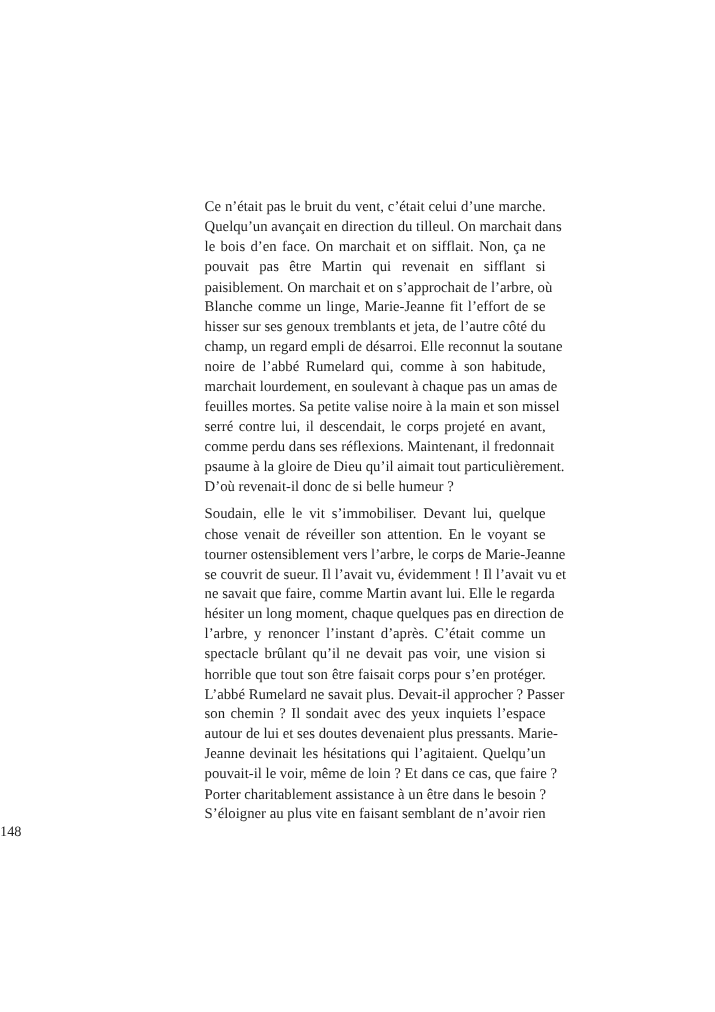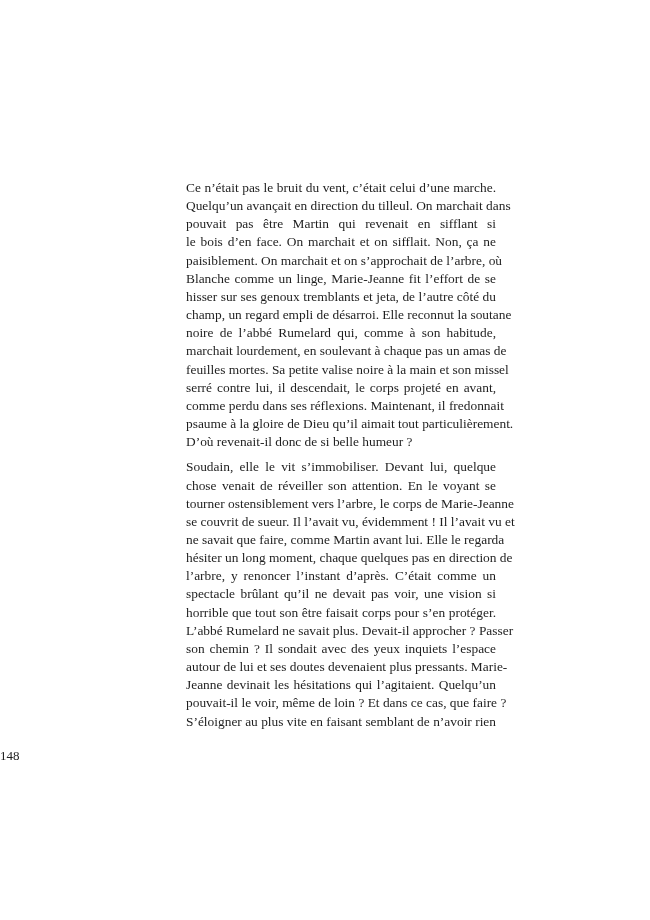--- a/index.html
+++ b/index.html
@@ -31,22 +31,22 @@
     }
   </style>
 </head>
 <body>
 
 <div class="page">
   <div class="text-block">
     <p class="para">
       <span class="line" style="text-indent: 14px;">Ce n’était pas le bruit du vent, c’était celui d’une marche.</span>
       <span class="line">Quelqu’un avançait en direction du tilleul. On marchait dans</span>
+      <span class="line">le bois d’en face. On marchait et on sifflait. Non, ça ne</span>
       <span class="line">pouvait pas être Martin qui revenait en sifflant si</span>
-      <span class="line">le bois d’en face. On marchait et on sifflait. Non, ça ne</span>
       <span class="line">paisiblement. On marchait et on s’approchait de l’arbre, où</span>
       <span class="line">Blanche comme un linge, Marie-Jeanne fit l’effort de se</span>
       <span class="line">hisser sur ses genoux tremblants et jeta, de l’autre côté du</span>
       <span class="line">champ, un regard empli de désarroi. Elle reconnut la soutane</span>
       <span class="line">noire de l’abbé Rumelard qui, comme à son habitude,</span>
       <span class="line">marchait lourdement, en soulevant à chaque pas un amas de</span>
       <span class="line">feuilles mortes. Sa petite valise noire à la main et son missel</span>
       <span class="line">serré contre lui, il descendait, le corps projeté en avant,</span>
       <span class="line">comme perdu dans ses réflexions. Maintenant, il fredonnait</span>
       <span class="line">psaume à la gloire de Dieu qu’il aimait tout particulièrement.</span>
@@ -60,17 +60,18 @@
       <span class="line">ne savait que faire, comme Martin avant lui. Elle le regarda</span>
       <span class="line">hésiter un long moment, chaque quelques pas en direction de</span>
       <span class="line">l’arbre, y renoncer l’instant d’après. C’était comme un</span>
       <span class="line">spectacle brûlant qu’il ne devait pas voir, une vision si</span>
       <span class="line">horrible que tout son être faisait corps pour s’en protéger.</span>
       <span class="line">L’abbé Rumelard ne savait plus. Devait-il approcher ? Passer</span>
       <span class="line">son chemin ? Il sondait avec des yeux inquiets l’espace</span>
       <span class="line">autour de lui et ses doutes devenaient plus pressants. Marie-</span>
       <span class="line">Jeanne devinait les hésitations qui l’agitaient. Quelqu’un</span>
       <span class="line">pouvait-il le voir, même de loin ? Et dans ce cas, que faire ?</span>
+      <span class="line">Porter charitablement assistance à un être dans le besoin ?</span>
       <span class="line">S’éloigner au plus vite en faisant semblant de n’avoir rien</span>
     </p>
   </div>
   <div class="page-number">148</div>
 </div>
 
 </body></html>

